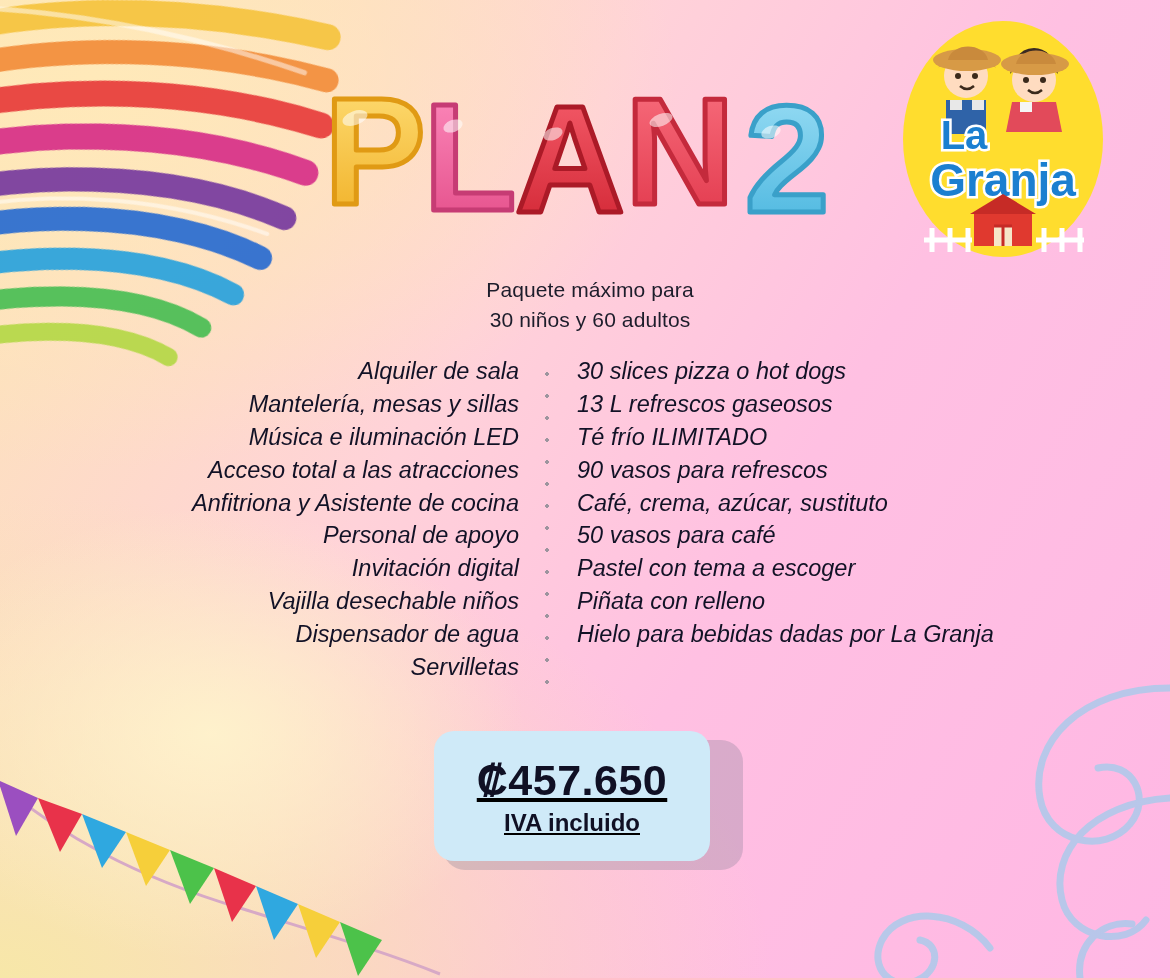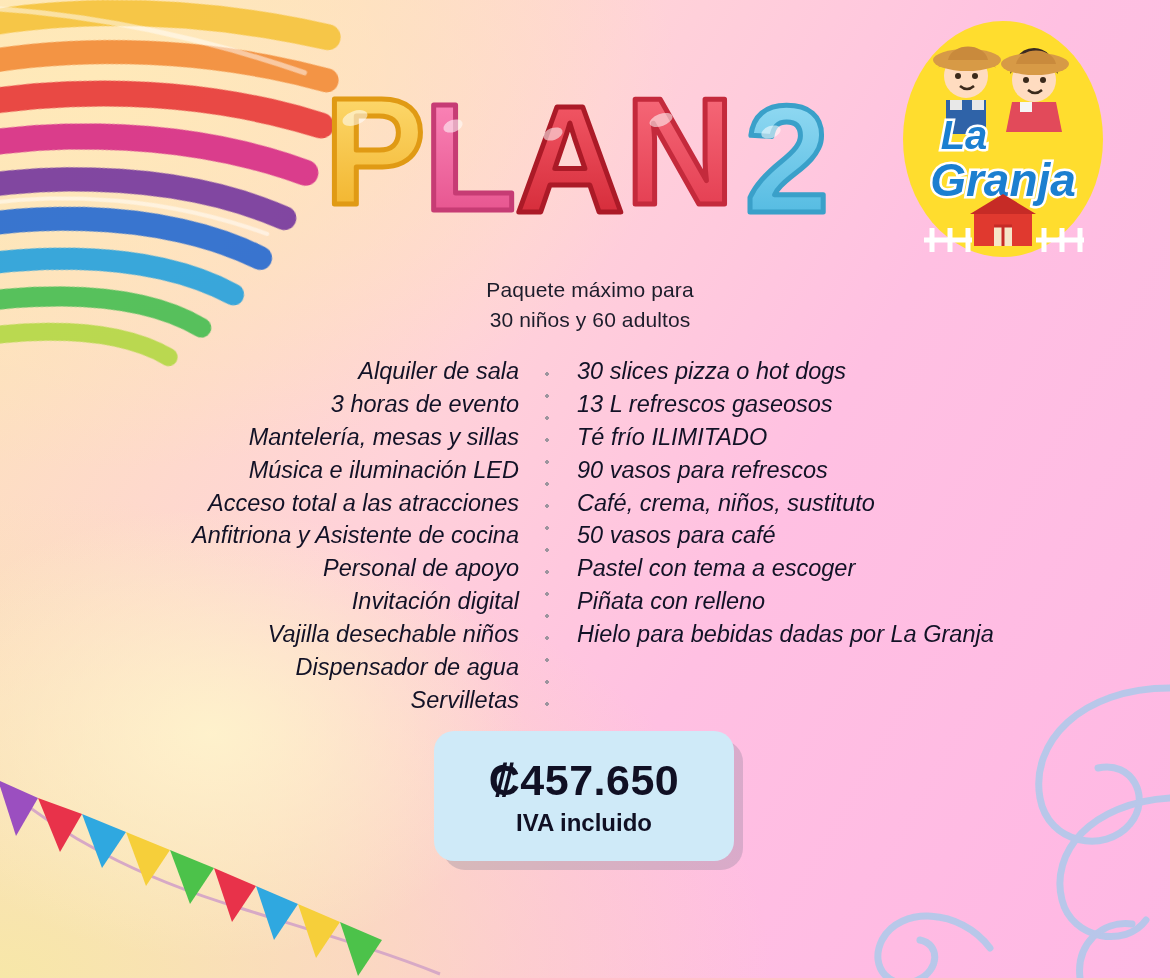--- a/index.html
+++ b/index.html
@@ -74,21 +74,20 @@
   }
   .title svg { display: block; width: 100%; height: 100%; }
 
   
   .logo {
     position: absolute;
     right: 62px;
     top: 14px;
     width: 210px;
     height: 245px;
-    font-style: italic;
   }
   .logo svg { display:block; width:100%; height:100%; }
 
   
   .subtitle {
     position: absolute;
     left: 430px;
     top: 275px;
     width: 320px;
     text-align: center;
@@ -143,29 +142,30 @@
     width: 300px;
     height: 130px;
     background: rgba(120,120,140,.28);
     border-radius: 22px;
     filter: blur(.5px);
   }
   .price-box {
     position: absolute;
     left: 434px;
     top: 731px;
-    width: 300px;
+    width: 276px;
     height: 130px;
     background: #cfeaf8;
     border-radius: 20px;
     display: flex;
     flex-direction: column;
     align-items: center;
     justify-content: center;
     gap: 4px;
+    text-decoration: underline;
   }
   .price {
     font-size: 43px;
     font-weight: bold;
     color: #101024;
     letter-spacing: .5px;
   }
   .price-note {
     font-size: 24px;
     font-weight: bold;
@@ -316,40 +316,39 @@
   </div>
 
   <div class="subtitle">
     <div>Paquete máximo para</div>
     <div>30 niños y 60 adultos</div>
   </div>
 
   <div class="lists">
     <div class="col col-left">
       <div>Alquiler de sala</div>
-      <div>3 horas de evento</div>
       <div>Mantelería, mesas y sillas</div>
       <div>Música e iluminación LED</div>
       <div>Acceso total a las atracciones</div>
       <div>Anfitriona y Asistente de cocina</div>
       <div>Personal de apoyo</div>
       <div>Invitación digital</div>
       <div>Vajilla desechable niños</div>
       <div>Dispensador de agua</div>
       <div>Servilletas</div>
     </div>
 
     <div class="divider"></div>
 
     <div class="col col-right">
       <div>30 slices pizza o hot dogs</div>
       <div>13 L refrescos gaseosos</div>
       <div>Té frío ILIMITADO</div>
       <div>90 vasos para refrescos</div>
-      <div>Café, crema, niños, sustituto</div>
+      <div>Café, crema, azúcar, sustituto</div>
       <div>50 vasos para café</div>
       <div>Pastel con tema a escoger</div>
       <div>Piñata con relleno</div>
       <div>Hielo para bebidas dadas por La Granja</div>
     </div>
   </div>
 
   <div class="price-shadow"></div>
   <div class="price-box">
     <div class="price">₡457.650</div>

